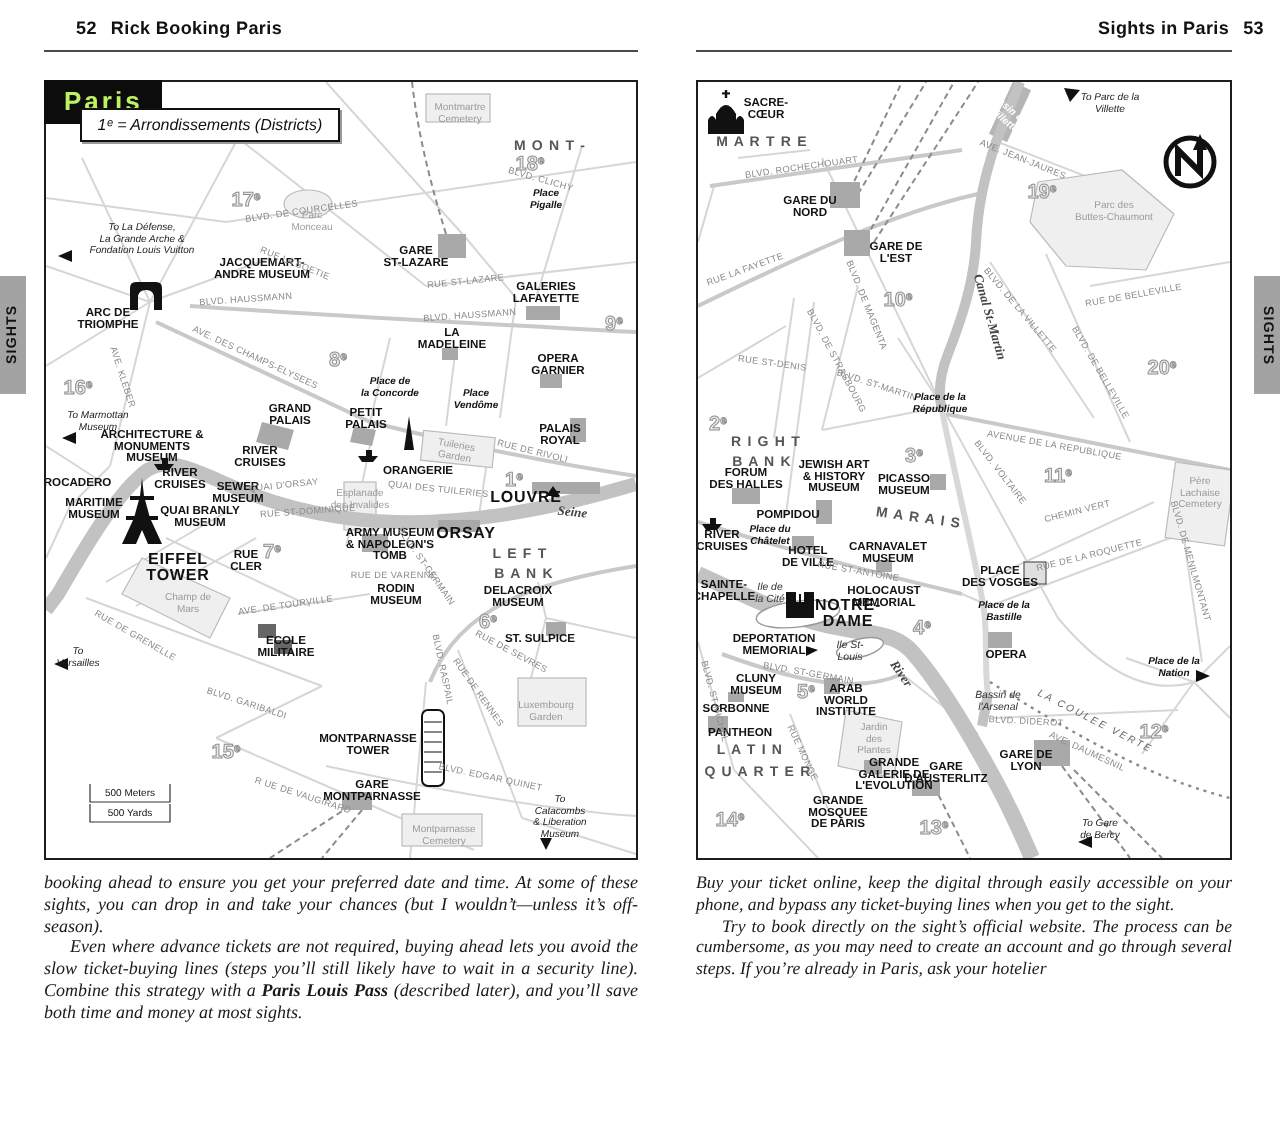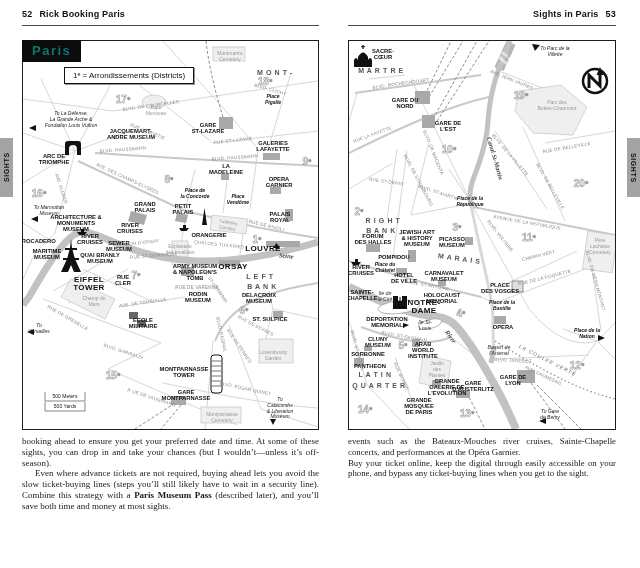--- a/index.html
+++ b/index.html
@@ -14,57 +14,57 @@
        display:flex;align-items:center;justify-content:center;font-weight:700;font-size:7px;
        letter-spacing:.6px;writing-mode:vertical-rl;}
   .tab.left{left:0;transform:rotate(180deg);}
   .tab.right{right:0;}
   
   .map{position:absolute;top:40px;height:390px;border:1px solid #1d1d1d;background:#fff;box-sizing:border-box;}
   .map.west{left:22px;width:297px;}
   .map.east{left:348px;width:268px;}
   .map svg{display:block;width:100%;height:100%;}
   
-  .map-title{position:absolute;left:22px;top:40px;background:#0c0c0c;color:#0f766e;
+  .map-title{position:absolute;left:22px;top:40px;background:#0c0c0c;color:#bef264;
       font-weight:700;font-size:13px;letter-spacing:1.5px;padding:3px 10px 4px;}
-  .legend-box{position:absolute;left:40px;top:67px;width:128px;height:15px;border:1px solid #111;
+  .legend-box{position:absolute;left:40px;top:54px;width:128px;height:15px;border:1px solid #111;
       background:#fff;display:flex;align-items:center;justify-content:center;
-      font-size:8px;color:#111;box-shadow:1px 1px 0 #999;margin-left:24px;}
+      font-style:italic;font-size:8px;color:#111;box-shadow:1px 1px 0 #999;}
   
   svg text{font-family:"Liberation Sans",sans-serif;}
   text.sight{font-size:5.8px;font-weight:700;fill:#111;text-anchor:middle;}
   text.sight-lg{font-size:8px;font-weight:700;fill:#111;text-anchor:middle;letter-spacing:.4px;}
   text.street{font-size:4.6px;fill:#8a8a8a;text-anchor:middle;letter-spacing:.2px;}
   text.district{font-size:10px;font-weight:700;fill:#ececec;stroke:#8f8f8f;stroke-width:.5;text-anchor:middle;}
   text.area{font-size:7px;font-weight:600;fill:#555;text-anchor:middle;letter-spacing:.6px;}
   text.park{font-size:5px;fill:#9a9a9a;text-anchor:middle;}
   text.place{font-size:5px;font-style:italic;font-weight:700;fill:#111;text-anchor:middle;}
   text.note{font-size:5px;font-style:italic;fill:#222;text-anchor:middle;}
   text.geo{font-size:5.2px;font-style:italic;fill:#333;text-anchor:middle;}
   text.water{font-size:6.5px;font-style:italic;font-weight:700;fill:#444;text-anchor:middle;
       font-family:"Liberation Serif",serif;}
   text.water-white{font-size:5px;font-style:italic;font-weight:700;fill:#fff;text-anchor:middle;}
   text.scale{font-size:5px;fill:#111;text-anchor:middle;}
   text.coulee{font-size:5px;font-style:italic;fill:#666;text-anchor:middle;letter-spacing:1.2px;}
   
   .bodycol{position:absolute;top:436px;font-family:"Liberation Serif",serif;color:#1a1a1a;
-      text-align:justify;}
+      text-align:justify;font-style:italic;}
   .bodycol.left{left:22px;width:297px;font-size:9px;line-height:10.8px;}
   .bodycol.right{left:348px;width:268px;font-size:8.8px;line-height:10.8px;}
   .bodycol p{margin:0;}
   .bodycol p.ind{text-indent:13px;}
   .bodycol b{font-weight:700;}
   .subhead{font-family:"Liberation Sans",sans-serif;font-weight:700;font-size:11px;
       margin:5px 0 2px;color:#111;}
 </style>
 </head>
 <body>
 
-<div class="hdr" style="left:22px;"><span class="num" style="margin-left:0;">52</span><span>Rick Booking Paris</span></div>
-<div class="hdr" style="right:24px;"><span>Sights in Paris</span><span class="num" style="margin-right:0;">53</span></div>
+<div class="hdr" style="left:22px;"><span class="num" style="margin-left:16px;">52</span><span>Rick Booking Paris</span></div>
+<div class="hdr" style="right:8px;"><span>Sights in Paris</span><span class="num" style="margin-right:0;">53</span></div>
 <div class="rule" style="left:22px;width:297px;"></div>
 <div class="rule" style="left:348px;width:268px;"></div>
 
 <div class="tab left">SIGHTS</div>
 <div class="tab right">SIGHTS</div>
 
 <div class="map west">
 <svg viewBox="0 0 295 388">
 
   <g stroke="#d6d6d6" stroke-width="1" fill="none">
@@ -412,22 +412,20 @@
       <text x="88" y="324" class="park"><tspan x="88" dy="0">Jardin</tspan><tspan x="88" dy="5.8">des</tspan><tspan x="88" dy="5.8">Plantes</tspan></text>
       <text x="153" y="263" class="place"><tspan x="153" dy="0">Place de la</tspan><tspan x="153" dy="5.8">Bastille</tspan></text>
       <text x="238" y="291" class="place"><tspan x="238" dy="0">Place de la</tspan><tspan x="238" dy="5.8">Nation</tspan></text>
       <text x="150" y="308" class="geo"><tspan x="150" dy="0">Bassin de</tspan><tspan x="150" dy="5.8">l'Arsenal</tspan></text>
       <text x="201" y="372" class="note"><tspan x="201" dy="0">To Gare</tspan><tspan x="201" dy="5.8">de Bercy</tspan></text>
     </svg>
 </div>
 
 <div class="bodycol left">
     <p><span>booking ahead to ensure you get your preferred date and time. At some of these sights, you can drop in and take your chances (but I wouldn’t—unless it’s off-season).</span></p>
-    <p class="ind"><span>Even where advance tickets are not required, buying ahead lets you avoid the slow ticket-buying lines (steps you’ll still likely have to wait in a security line). Combine this strategy with a </span><b>Paris Museum Pass</b><span> (described later), and you’ll save both time and money at most sights.</span></p>
+    <p class="ind"><span>Even where advance tickets are not required, buying ahead lets you avoid the slow ticket-buying lines (steps you’ll still likely have to wait in a security line). Combine this strategy with a </span><b>Paris Louis Pass</b><span> (described later), and you’ll save both time and money at most sights.</span></p>
   </div>
 <div class="bodycol right">
   <div>
-      <p><span>events such as the Bateaux-Mouches river cruises, Sainte-Chapelle concerts, and performances at the Opéra Garnier.</span></p>
-    </div>
-  <div>
       <p><span>Buy your ticket online, keep the digital through easily accessible on your phone, and bypass any ticket-buying lines when you get to the sight.</span></p>
+      <p class="ind"><span>Try to book directly on the sight’s official website. The process can be cumbersome, as you may need to create an account and go through several steps. If you’re already in Paris, ask your hotelier</span></p>
     </div>
 </div>
 
 </body></html>

